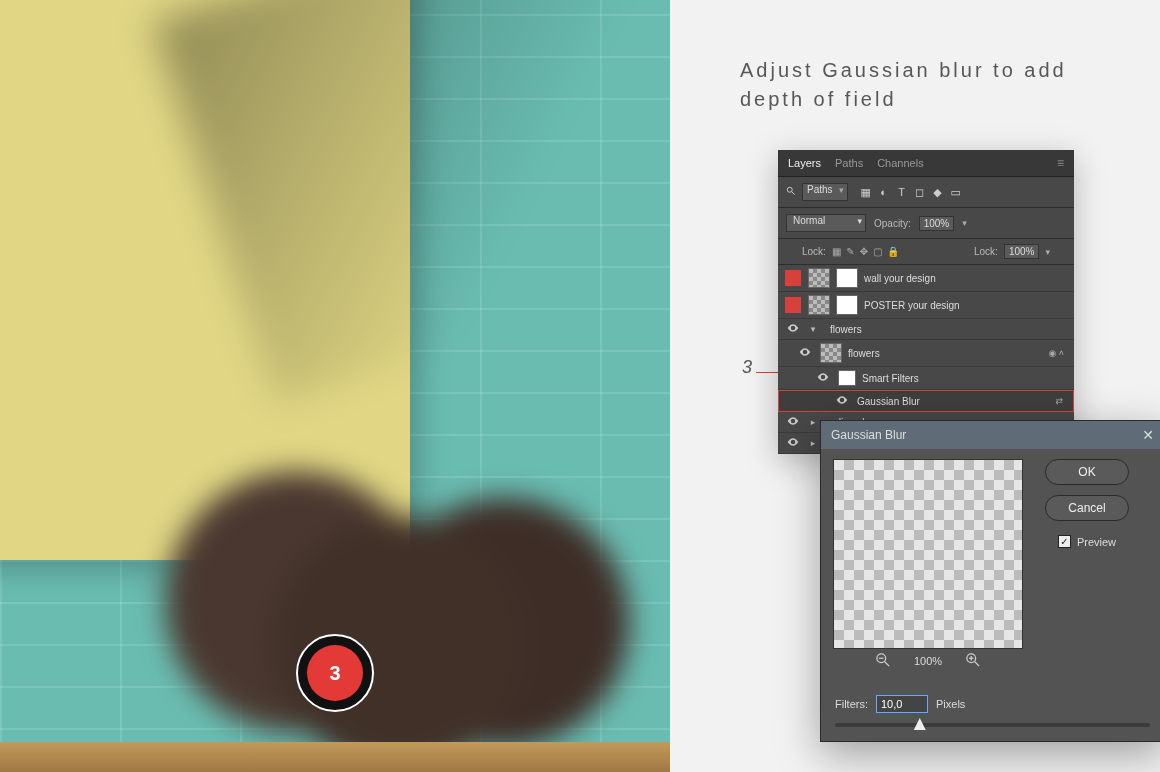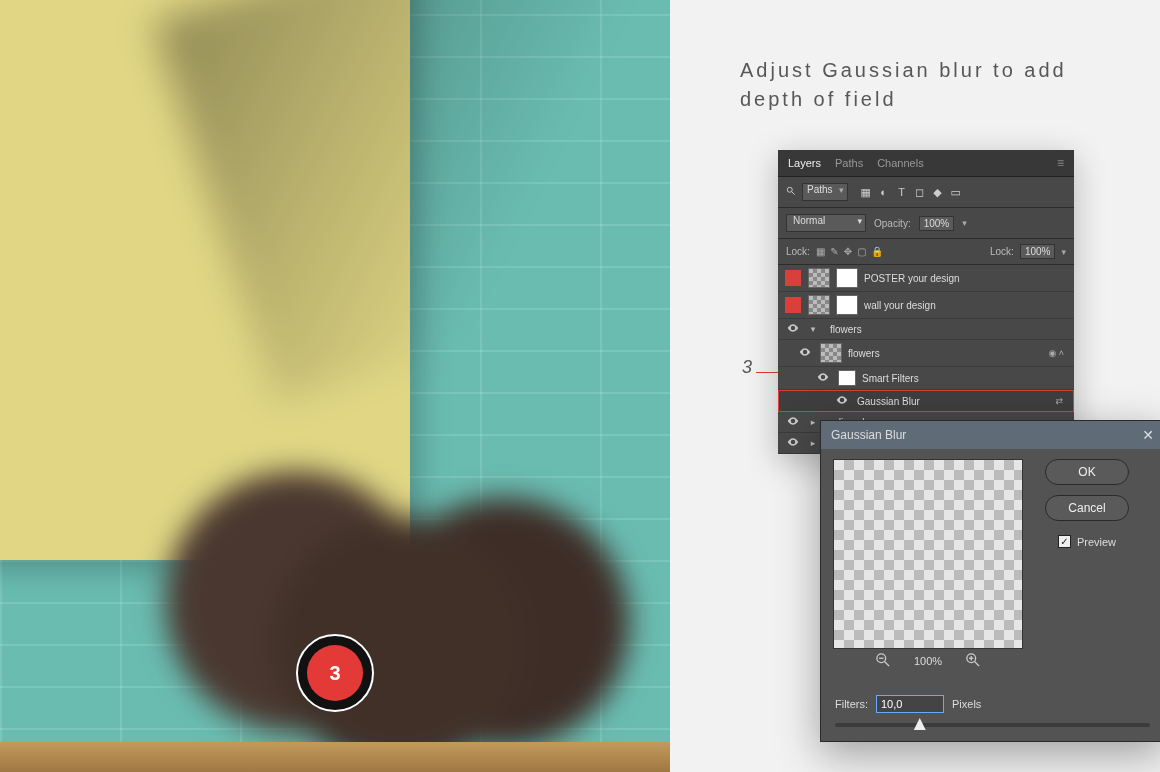--- a/index.html
+++ b/index.html
@@ -130,21 +130,21 @@
     height: 18px; font-size: 10px; padding: 0 14px 0 6px; position: relative;
     min-width: 80px;
   }
   .select-sm::after { content: "▾"; position: absolute; right: 3px; top: 1px; font-size: 9px; }
   .lbl { font-size: 10px; color: #bbb; }
   .pct-box {
     background: #5a5a5a; border: 1px solid #333;
     padding: 1px 4px; font-size: 10px; color: #ddd;
   }
   .lock-row {
-    background: #484848; padding: 5px 8px;
+    background: #484848; padding: 5px 24px;
     display: flex; align-items: center; gap: 6px;
     border-bottom: 1px solid #2c2c2c;
     font-size: 10px;
   }
   .lock-icons { display: flex; gap: 5px; }
   .lock-icons span { color: #aaa; font-size: 10px; }
   .layers { background: #484848; }
   .layer {
     display: flex; align-items: center;
     padding: 3px 6px;
@@ -241,21 +241,21 @@
     display: flex; justify-content: center; align-items: center; gap: 24px;
     padding: 4px 0 2px 0;
   }
   .zoom-row svg { width: 14px; height: 14px; fill: #ccc; }
   .radius-row {
     display: flex; align-items: center; gap: 8px;
     padding: 10px 14px 4px 14px;
   }
   .radius-input {
     background: #444; border: 1px solid #66aaff;
-    color: #fff; width: 68px; height: 18px;
+    color: #fff; width: 52px; height: 18px;
     font-size: 11px; text-align: left; padding: 0 4px;
   }
   .slider {
     margin: 6px 14px 14px 14px;
     height: 4px; background: #3b3b3b; border-radius: 2px;
     position: relative;
   }
   .slider-thumb {
     position: absolute; top: -5px; left: 25%;
     width: 12px; height: 12px; background: #eee;
@@ -331,29 +331,29 @@
       <span style="font-size:9px;color:#aaa;">▾</span>
     </div>
 
     <div class="layers">
       <div class="layer">
         <div class="vis-col">
             <div class="red-sq"></div>
           </div>
         <div class="thumb"></div>
         <div class="thumb white"></div>
-        <span class="layer-name">POSTER your design</span>
+        <span class="layer-name">wall your design</span>
       </div>
       <div class="layer">
         <div class="vis-col">
             <div class="red-sq"></div>
           </div>
         <div class="thumb"></div>
         <div class="thumb white"></div>
-        <span class="layer-name">wall your design</span>
+        <span class="layer-name">POSTER your design</span>
       </div>
       <div class="layer">
         <div class="vis-col">
             <span class="eye"><svg viewBox="0 0 16 16">
                 <path d="M8 3C4 3 1 8 1 8s3 5 7 5 7-5 7-5-3-5-7-5zm0 8a3 3 0 110-6 3 3 0 010 6z"></path>
               </svg></span>
           </div>
         <span class="chev">▾</span>
         <span><svg class="folder" viewBox="0 0 16 12">
               <path d="M0 2l2-2h4l2 2h8v10H0z"></path>

